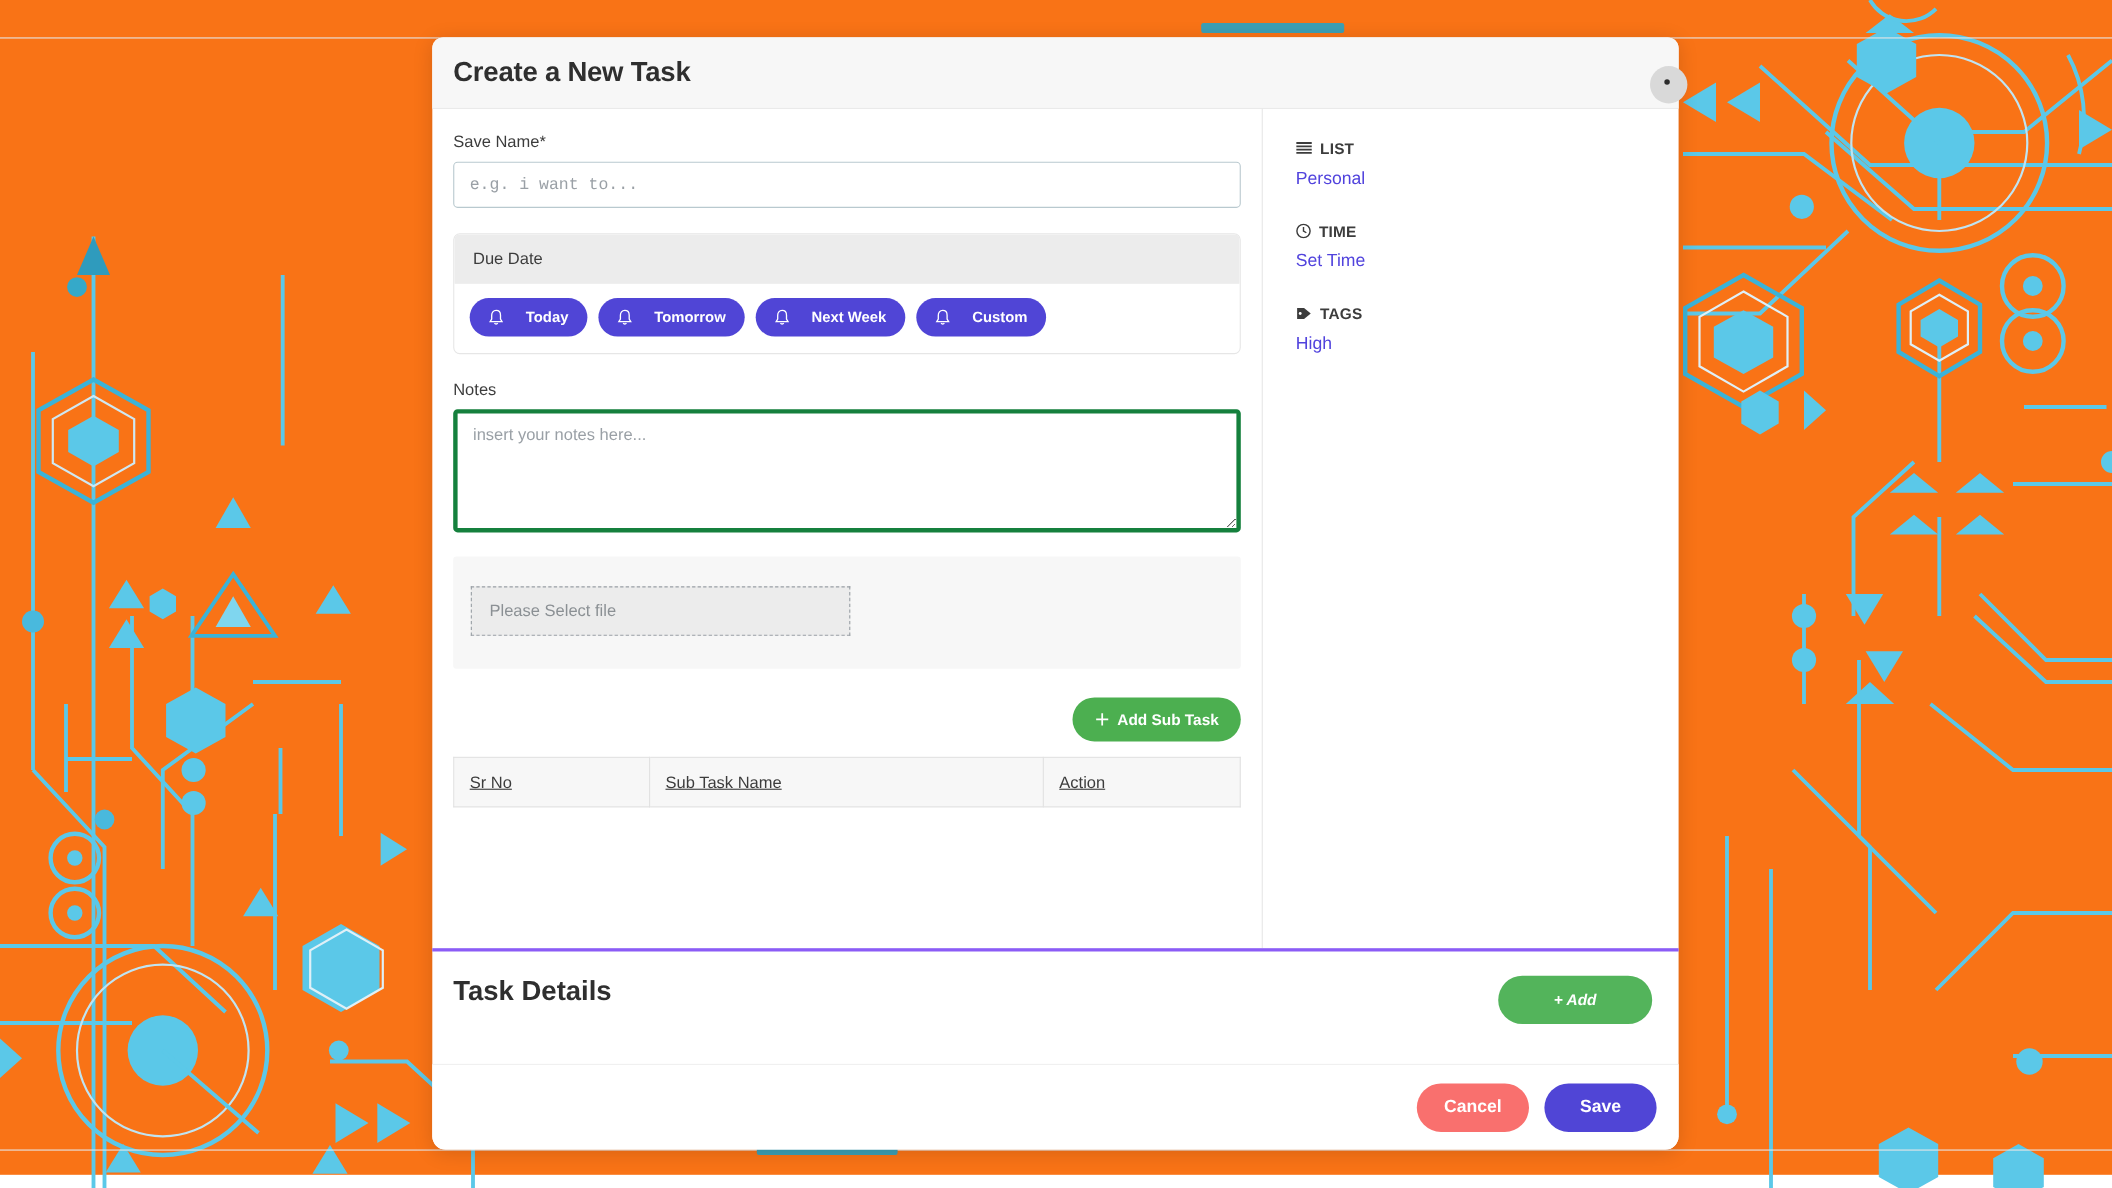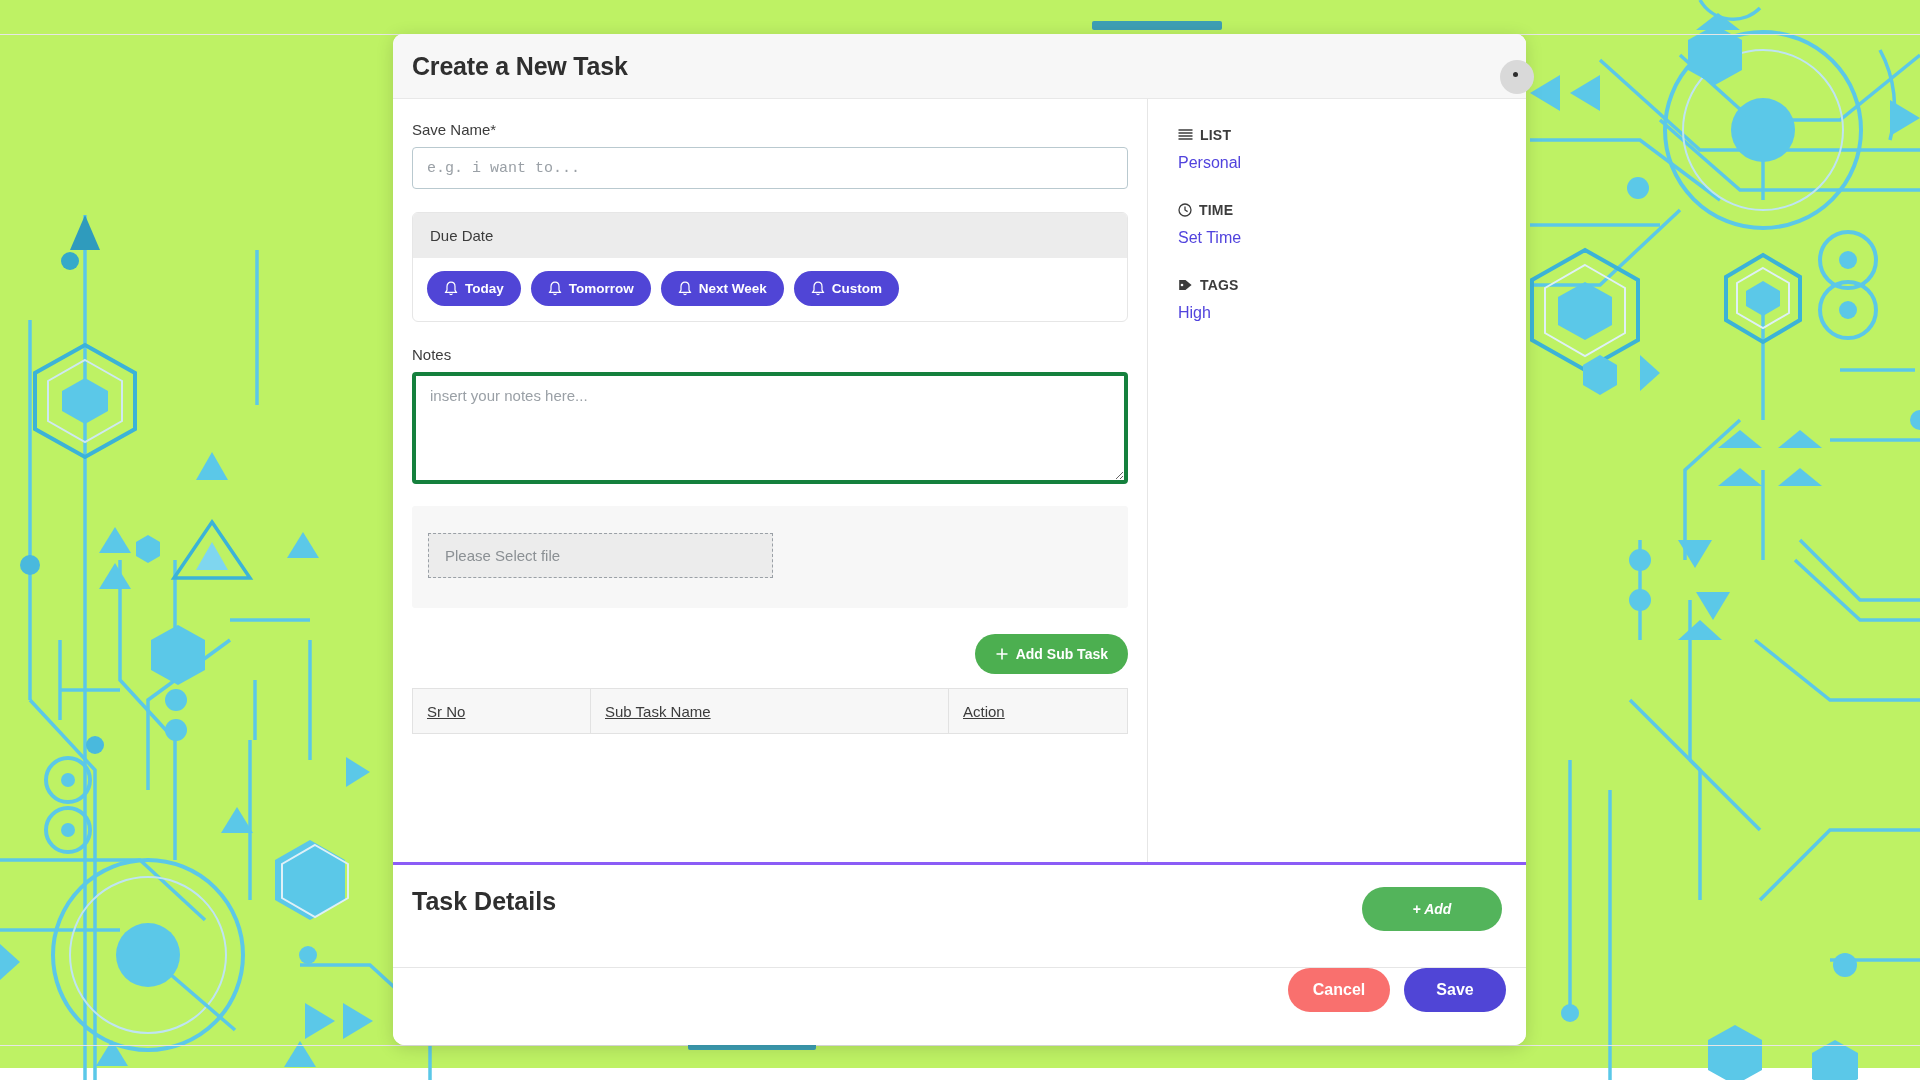--- a/index.html
+++ b/index.html
@@ -6,21 +6,21 @@
   html, body {
     margin: 0; padding: 0;
     width: 1920px; height: 1080px;
     overflow: hidden;
     background: #ffffff;
     font-family: "Liberation Sans", sans-serif;
   }
   #page {
     position: relative;
     width: 1920px; height: 1068px;
-    background: #bef264;
+    background: #f97316;
   }
 
   
   #bg-circuit {
     position: absolute; inset: 0;
     width: 1920px; height: 1080px;
     z-index: 0;
   }
 
   
@@ -160,21 +160,21 @@
     background: #5045d6;
     color: #ffffff;
     border: none;
     border-radius: 22px;
     height: 35px;
     padding: 0 17px;
     font-size: 13.5px;
     font-weight: bold;
     display: inline-flex;
     align-items: center;
-    gap: 7px;
+    gap: 20px;
     cursor: pointer;
     font-family: "Liberation Sans", sans-serif;
     white-space: nowrap;
   }
   .chip svg { flex: 0 0 auto; }
 
   
   #notes-label { margin-top: 24px; }
   #notes-input {
     width: 716px;
@@ -327,20 +327,21 @@
     cursor: pointer;
     font-family: "Liberation Sans", sans-serif;
   }
 
   
   #modal-footer {
     flex: 0 0 auto;
     height: 78px;
     border-top: 1px solid #e6e6e6;
     display: flex;
+    align-items: center;
     justify-content: flex-end;
     gap: 14px;
     padding: 0 20px;
     border-radius: 0 0 12px 12px;
     background: #fff;
   }
   .footer-btn {
     border: none;
     border-radius: 22px;
     height: 44px;

